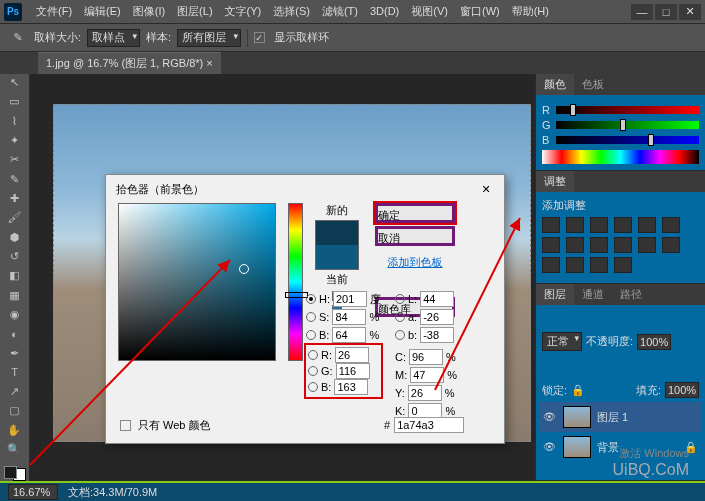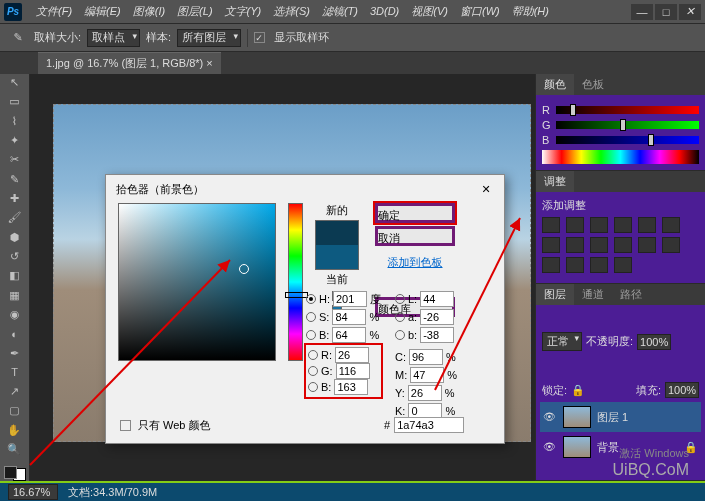--- a/index.html
+++ b/index.html
@@ -1,17 +1,17 @@
 <!DOCTYPE html>
 <html><head>
 <meta charset="utf-8">
 <style>
 *{margin:0;padding:0;box-sizing:border-box;font-family:"Microsoft YaHei",Arial,sans-serif;font-size:11px;}
 body{background:#535353;width:705px;height:501px;overflow:hidden;position:relative;color:#ddd;}
-.menubar{background:#535353;height:24px;display:flex;align-items:center;padding:0 4px;border-bottom:1px solid #2a2a2a;font-style:italic;}
+.menubar{background:#535353;height:24px;display:flex;align-items:center;padding:0 4px;border-bottom:1px solid #2a2a2a;}
 .ps-logo{width:18px;height:18px;background:#001e36;color:#31a8ff;display:flex;align-items:center;justify-content:center;font-weight:bold;font-size:10px;border-radius:2px;margin-right:8px;}
 .menu-item{padding:0 6px;cursor:default;}
 .win-controls{margin-left:auto;display:flex;gap:2px;}
 .win-btn{width:22px;height:16px;background:#3a3a3a;display:flex;align-items:center;justify-content:center;}
 .optbar{background:#535353;height:28px;display:flex;align-items:center;padding:0 8px;border-bottom:1px solid #2a2a2a;gap:6px;}
 .opt-dd{background:#3a3a3a;border:1px solid #222;height:18px;padding:0 14px 0 4px;position:relative;}
 .opt-dd::after{content:"▾";position:absolute;right:2px;top:1px;font-size:9px;}
 .vsep{width:1px;height:18px;background:#3a3a3a;}
 .cb{width:11px;height:11px;border:1px solid #888;display:inline-block;margin-right:3px;vertical-align:middle;}
 .cb.ck::after{content:"✓";font-size:9px;position:relative;top:-2px;left:0;}
@@ -19,21 +19,21 @@
 .doctab{background:#535353;padding:3px 8px;border-top:1px solid #666;display:flex;align-items:center;gap:6px;}
 .main{display:flex;height:calc(100% - 24px - 28px - 22px - 20px);}
 .toolbar{width:30px;background:#535353;border-right:1px solid #2a2a2a;display:flex;flex-direction:column;align-items:center;padding-top:2px;gap:6px;}
 .tool{width:20px;height:20px;display:flex;align-items:center;justify-content:center;opacity:.8;}
 .fgbg{position:relative;width:22px;height:22px;margin-top:4px;}
 .fgbg .bg{position:absolute;bottom:0;right:0;width:13px;height:13px;background:#fff;border:1px solid #000;}
 .fgbg .fg{position:absolute;top:0;left:0;width:13px;height:13px;background:#1a1a1a;border:1px solid #888;}
 .canvas{flex:1;background:#262626;position:relative;overflow:hidden;}
 .img{position:absolute;left:23px;top:30px;width:478px;height:338px;background:linear-gradient(180deg,#6b9ec7 0%,#8db8d8 25%,#b9d3e3 40%,#9f8d7a 55%,#8a7c6d 100%);}
 .img::after{content:"";position:absolute;inset:0;border:1px dashed #888;}
-.panels{width:170px;background:#4c1d95;border-left:1px solid #2a2a2a;display:flex;flex-direction:column;}
+.panels{width:170px;background:#0369a1;border-left:1px solid #2a2a2a;display:flex;flex-direction:column;}
 .pgroup{border-bottom:1px solid #2a2a2a;}
 .phead{display:flex;background:#3a3a3a;}
 .ptab{padding:3px 8px;background:#454545;}
 .ptab.in{background:#3a3a3a;opacity:.6;}
 .pbody{padding:6px;}
 .slider-row{display:flex;align-items:center;gap:4px;margin:3px 0;}
 .sl-lab{width:10px;}
 .sl-track{flex:1;height:8px;position:relative;background:#333;}
 .sl-r{background:linear-gradient(90deg,#000,#f00);}
 .sl-g{background:linear-gradient(90deg,#000,#0f0);}

